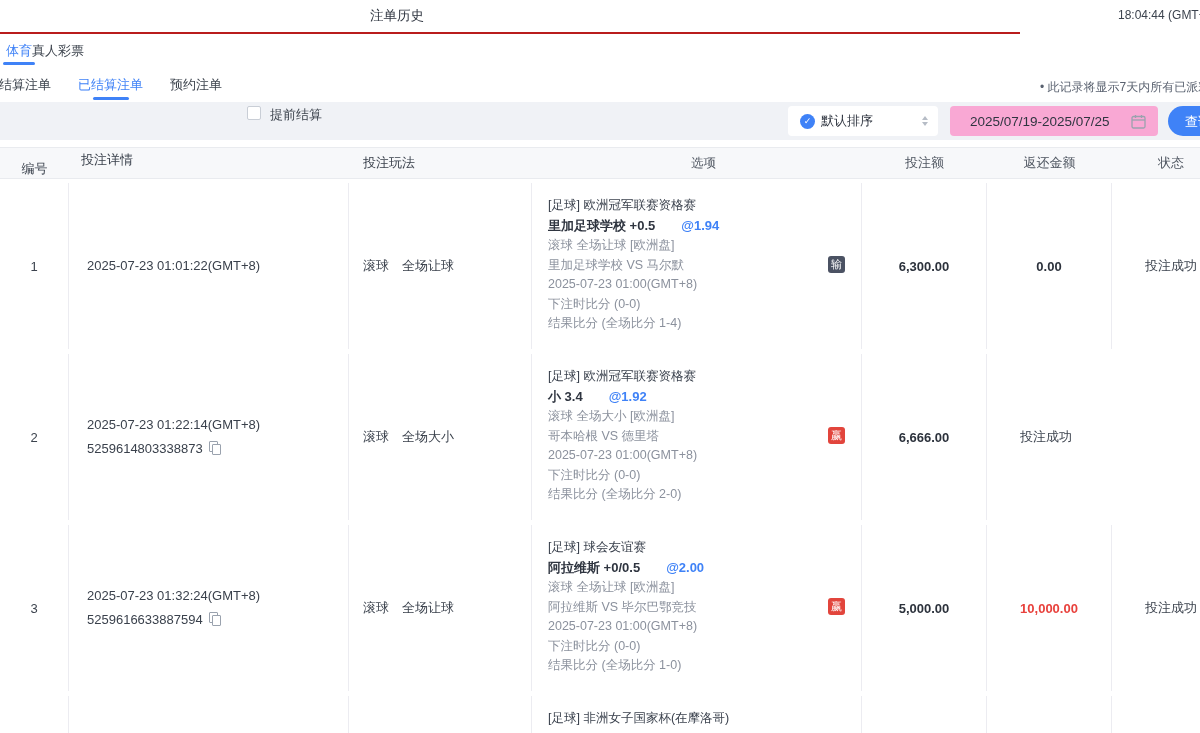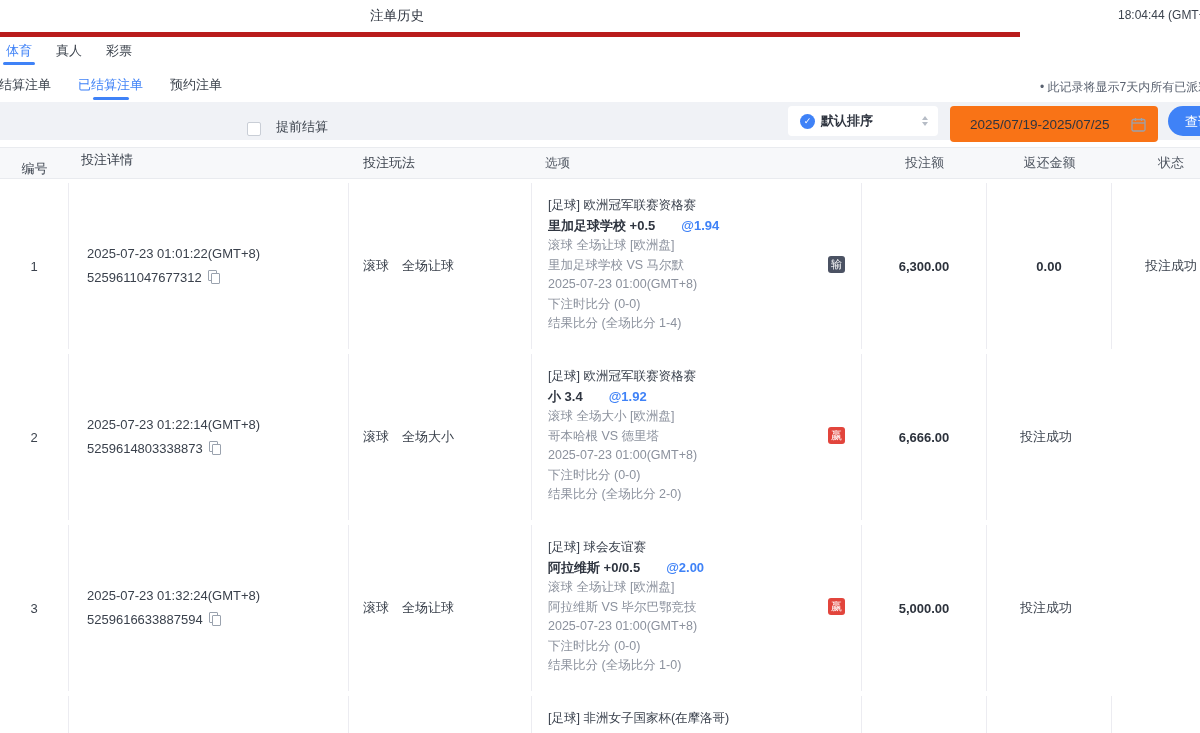--- a/index.html
+++ b/index.html
@@ -4,49 +4,49 @@
 <style>
   html,body{margin:0;padding:0;}
   body{
     width:1200px;height:733px;overflow:hidden;position:relative;
     background:#fff;
     font-family:"Liberation Sans","DejaVu Sans",sans-serif;
     color:#333a45;
     -webkit-font-smoothing:antialiased;
   }
   
-  .titlebar{position:absolute;top:0;left:0;width:1020px;height:32px;border-bottom:5px solid #b91c1c;background:#fff;}
+  .titlebar{position:absolute;top:0;left:0;width:1020px;height:32px;border-bottom:2px solid #b91c1c;background:#fff;}
   .page-title{position:absolute;left:370px;top:7px;font-size:13.5px;color:#2f3540;}
   .clock{position:absolute;left:1118px;top:8px;font-size:12px;color:#3c434e;white-space:nowrap;}
   
-  .tabs{position:absolute;top:42px;left:6px;display:flex;gap:24px;font-size:13px;}
+  .tabs{position:absolute;top:42px;left:6px;display:flex;font-size:13px;}
   .tab{position:relative;color:#3c434d;line-height:17px;cursor:pointer;}
   .tab.active{color:#3f82f7;}
   .tab.active::after{content:"";position:absolute;left:-3px;right:-3px;bottom:-6px;height:3px;background:#3f82f7;border-radius:2px;}
   
   .subtabs{position:absolute;top:77px;left:-14px;display:flex;gap:27px;font-size:13px;}
   .subtab{position:relative;color:#3c434d;line-height:16px;cursor:pointer;white-space:nowrap;}
   .subtab.active{color:#3f82f7;}
   .subtab.active::after{content:"";position:absolute;left:50%;margin-left:-18px;bottom:-7px;width:36px;height:3px;background:#3f82f7;border-radius:2px;}
   .notice{position:absolute;top:79px;left:1040px;font-size:12px;color:#59616f;white-space:nowrap;}
   
   .filterbar{position:absolute;top:102px;left:0;width:1200px;height:38px;background:#f0f2f6;}
   .seg{position:absolute;left:4px;top:4px;height:30px;background:#fff;border-radius:15px;display:flex;align-items:center;padding:0 2px;}
   .seg-item{min-width:50px;padding:0 6px;height:26px;line-height:26px;text-align:center;font-size:13px;color:#3c434d;border-radius:13px;cursor:pointer;white-space:nowrap;}
   .seg-item.active{background:#3f82f7;color:#fff;}
-  .early{position:absolute;left:247px;top:4px;height:30px;display:flex;align-items:flex-end;gap:15px;cursor:pointer;}
+  .early{position:absolute;left:247px;top:4px;height:30px;display:flex;align-items:flex-start;gap:9px;cursor:pointer;}
   .cbx{width:14px;height:14px;border:1px solid #c9ced6;border-radius:2px;background:#fff;box-sizing:border-box;}
   .early-label{font-size:13px;color:#3c434d;}
   .sort-select{position:absolute;left:788px;top:4px;width:150px;height:30px;background:#fff;border-radius:4px;display:flex;align-items:center;box-sizing:border-box;padding:0 10px 0 12px;cursor:pointer;}
   .chk-circle{width:15px;height:15px;border-radius:50%;background:#3f82f7;color:#fff;font-size:9px;line-height:15px;text-align:center;flex:none;}
-  .sort-label{font-size:13px;color:#2f3540;margin-left:6px;flex:1;font-weight:bold;}
+  .sort-label{font-size:13px;color:#2f3540;margin-left:6px;flex:1;}
   .caret-wrap{display:flex;flex-direction:column;gap:2px;align-items:center;}
   .car-up{width:0;height:0;border-left:3.5px solid transparent;border-right:3.5px solid transparent;border-bottom:4.5px solid #b6bcc6;}
   .car-dn{width:0;height:0;border-left:3.5px solid transparent;border-right:3.5px solid transparent;border-top:4.5px solid #b6bcc6;}
-  .date-input{position:absolute;left:950px;top:4px;width:208px;height:36px;background:#f97316;border-radius:4px;display:flex;align-items:center;box-sizing:border-box;padding:0 12px 0 20px;cursor:pointer;}
+  .date-input{position:absolute;left:950px;top:4px;width:208px;height:30px;background:#f9a8d4;border-radius:4px;display:flex;align-items:center;box-sizing:border-box;padding:0 12px 0 20px;cursor:pointer;}
   .date-text{font-size:13.5px;color:#2f3540;flex:1;white-space:nowrap;}
   .search-btn{position:absolute;left:1168px;top:4px;width:60px;height:30px;border-radius:15px;background:#3f82f7;color:#fff;font-size:13px;text-align:center;line-height:30px;border:none;cursor:pointer;white-space:nowrap;}
   
   .bet-table{position:absolute;top:147px;left:0;width:1230px;}
   .thead{display:flex;height:30px;background:#f7f8fa;border-top:1px solid #e9ebef;border-bottom:1px solid #e9ebef;font-size:12.5px;color:#4e5560;line-height:30px;}
   .rows{padding-top:4px;}
   .t-row{display:flex;height:166px;background:#fff;margin-bottom:5px;}
   .c{box-sizing:border-box;flex:none;}
   .c1{width:69px;display:flex;align-items:center;justify-content:center;font-size:13px;color:#3c434e;}
   .c2{width:280px;display:flex;flex-direction:column;justify-content:center;padding-left:18px;font-size:13px;color:#3a414c;line-height:24px;}
@@ -120,33 +120,30 @@
     </span>
   </div>
   <button class="search-btn">查询</button>
 </div>
 
 <div class="bet-table">
   <div class="thead">
     <div class="c c1">编号</div>
     <div class="c c2">投注详情</div>
     <div class="c c3">投注玩法</div>
-    <div class="c c4" style="line-height:30px;">选项</div>
+    <div class="c c4" style="line-height:30px;text-align:center;">选项</div>
     <div class="c c5">投注额</div>
     <div class="c c6">返还金额</div>
     <div class="c c7">状态</div>
   </div>
   <div class="rows" id="rows-container">
   <div class="t-row">
     <div class="c c1">1</div>
     <div class="c c2">
       <div>2025-07-23 01:01:22(GMT+8)</div>
-      <div>
-        <span>5259611047677312</span><span class="copy-icon"></span>
-      </div>
     </div>
     <div class="c c3">
       <span>滚球</span>
       <span class="play-b">全场让球</span>
     </div>
     <div class="c c4">
       <div class="opt-line opt-league">[足球] 欧洲冠军联赛资格赛</div>
       <div class="opt-line opt-sel-line">
         <span class="opt-sel">里加足球学校 +0.5</span><span class="odds">@1.94</span>
       </div>
@@ -208,20 +205,21 @@
         <span class="opt-sel">阿拉维斯 +0/0.5</span><span class="odds">@2.00</span>
       </div>
       <div class="opt-line">滚球 全场让球 [欧洲盘]</div>
       <div class="opt-line">阿拉维斯 VS 毕尔巴鄂竞技</div>
       <div class="opt-line">2025-07-23 01:00(GMT+8)</div>
       <div class="opt-line">下注时比分 (0-0)</div>
       <div class="opt-line">结果比分 (全场比分 1-0)</div>
       <div class="badge win">赢</div>
     </div>
     <div class="c c5">5,000.00</div>
+    <div class="c c6 payout red">10,000.00</div>
     <div class="c c7">投注成功</div>
   </div>
 
   <div class="t-row">
     <div class="c c1"></div>
     <div class="c c2">
       <div></div>
       <div>
         <span></span>
       </div>

